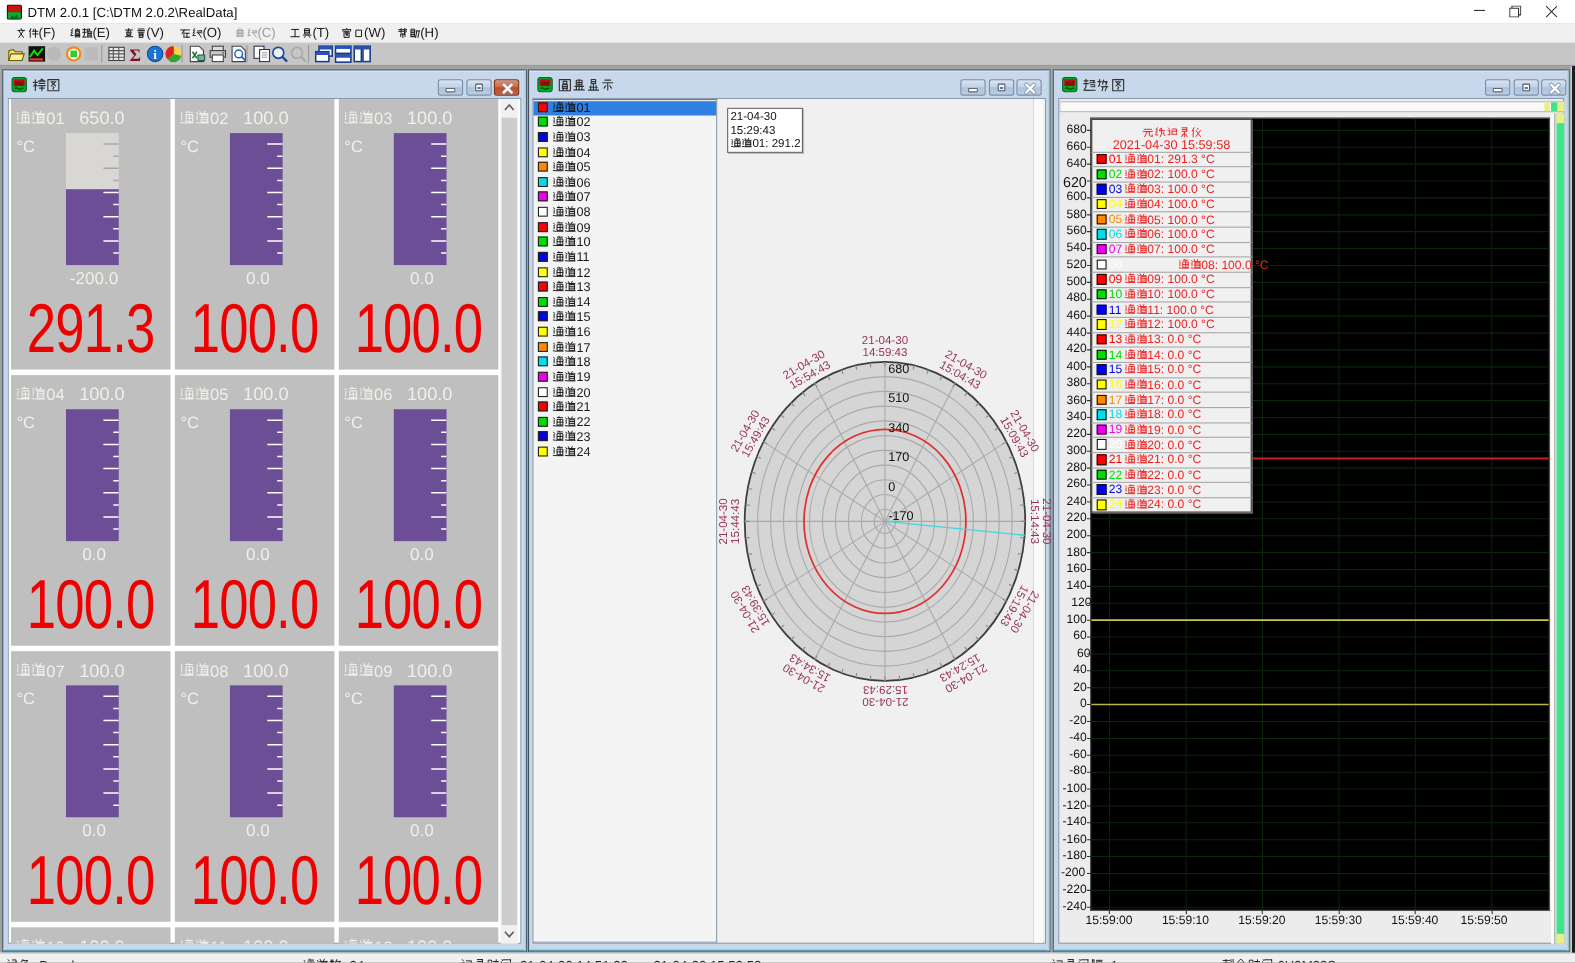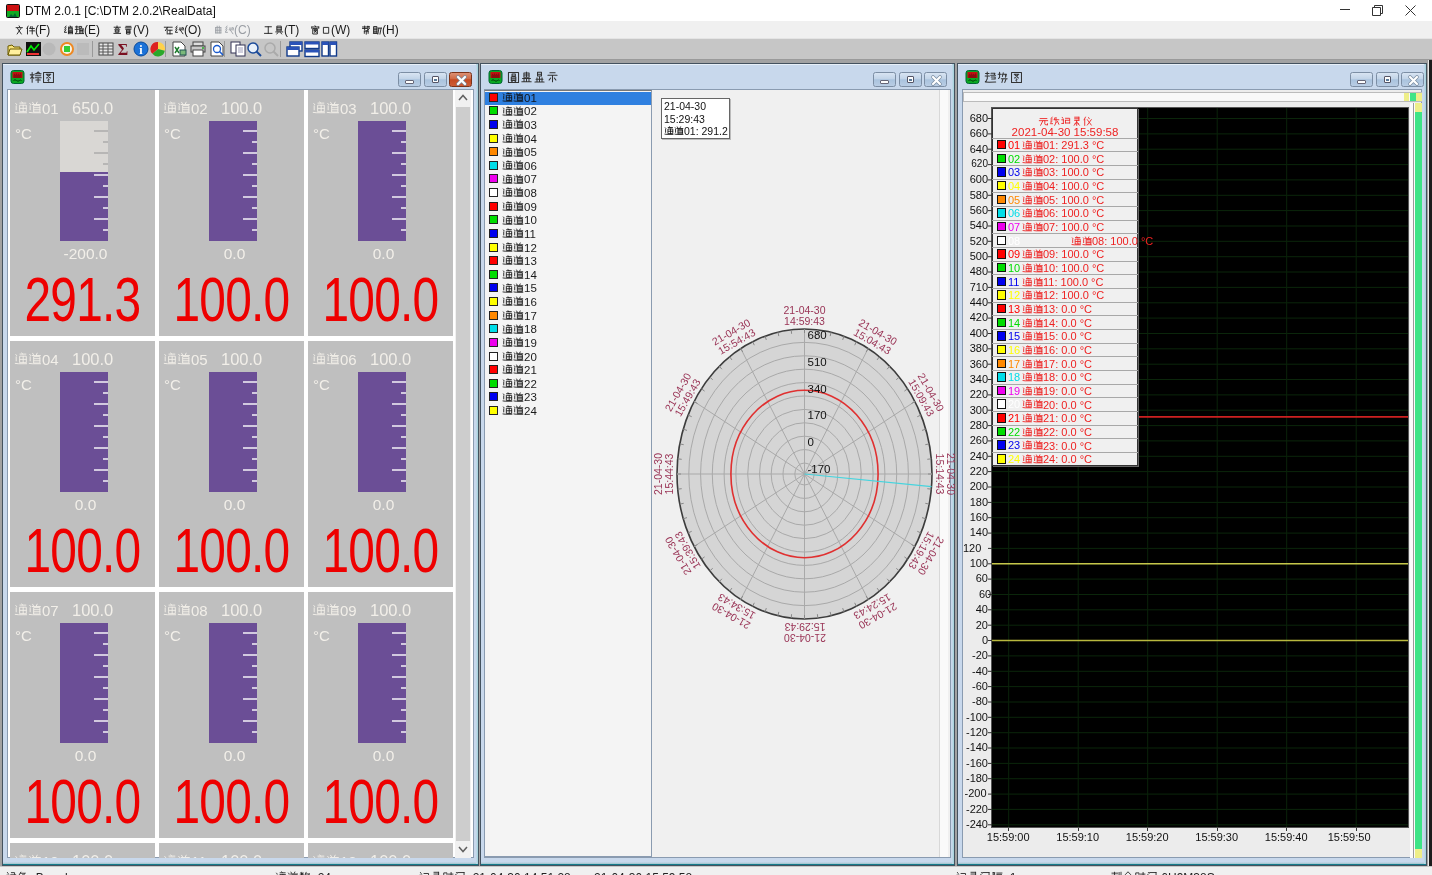--- a/index.html
+++ b/index.html
@@ -866,46 +866,46 @@
     <line x1="294.7" y1="0" x2="294.7" y2="719" stroke="#0a230a" stroke-width="1"></line>
     <line x1="364.2" y1="0" x2="364.2" y2="719" stroke="#0a230a" stroke-width="1"></line>
     <line x1="0" y1="455.8" x2="416" y2="455.8" stroke="#c6c64a" stroke-width="1.6"></line>
     <line x1="0" y1="532.5" x2="416" y2="532.5" stroke="#b8b83e" stroke-width="1.4"></line>
     <line x1="0" y1="308.9" x2="416" y2="308.9" stroke="#cc2020" stroke-width="1.8"></line>
   </svg>
 <div class="abs" style="left:963px;top:103px;width:26px;height:724px">
     <div class="abs" style="left:0;top:8.8px;width:25px;text-align:right;font-size:11px;color:#111">680</div>
     <div class="abs" style="left:0;top:24.2px;width:25px;text-align:right;font-size:11px;color:#111">660</div>
     <div class="abs" style="left:0;top:39.5px;width:25px;text-align:right;font-size:11px;color:#111">640</div>
-    <div class="abs" style="left:0;top:54.9px;width:25px;text-align:right;font-size:10px;color:#111">620</div>
+    <div class="abs" style="left:0;top:54.9px;width:25px;text-align:right;font-size:13px;color:#111">620</div>
     <div class="abs" style="left:0;top:70.2px;width:25px;text-align:right;font-size:11px;color:#111">600</div>
     <div class="abs" style="left:0;top:85.6px;width:25px;text-align:right;font-size:11px;color:#111">580</div>
     <div class="abs" style="left:0;top:100.9px;width:25px;text-align:right;font-size:11px;color:#111">560</div>
     <div class="abs" style="left:0;top:116.3px;width:25px;text-align:right;font-size:11px;color:#111">540</div>
     <div class="abs" style="left:0;top:131.6px;width:25px;text-align:right;font-size:11px;color:#111">520</div>
     <div class="abs" style="left:0;top:147.0px;width:25px;text-align:right;font-size:11px;color:#111">500</div>
     <div class="abs" style="left:0;top:162.3px;width:25px;text-align:right;font-size:11px;color:#111">480</div>
-    <div class="abs" style="left:0;top:177.7px;width:25px;text-align:right;font-size:11px;color:#111">710</div>
+    <div class="abs" style="left:0;top:177.7px;width:25px;text-align:right;font-size:11px;color:#111">460</div>
     <div class="abs" style="left:0;top:193.1px;width:25px;text-align:right;font-size:11px;color:#111">440</div>
     <div class="abs" style="left:0;top:208.4px;width:25px;text-align:right;font-size:11px;color:#111">420</div>
     <div class="abs" style="left:0;top:223.8px;width:25px;text-align:right;font-size:11px;color:#111">400</div>
     <div class="abs" style="left:0;top:239.1px;width:25px;text-align:right;font-size:11px;color:#111">380</div>
     <div class="abs" style="left:0;top:254.5px;width:25px;text-align:right;font-size:11px;color:#111">360</div>
     <div class="abs" style="left:0;top:269.8px;width:25px;text-align:right;font-size:11px;color:#111">340</div>
     <div class="abs" style="left:0;top:285.2px;width:25px;text-align:right;font-size:11px;color:#111">220</div>
     <div class="abs" style="left:0;top:300.5px;width:25px;text-align:right;font-size:11px;color:#111">300</div>
     <div class="abs" style="left:0;top:315.9px;width:25px;text-align:right;font-size:11px;color:#111">280</div>
     <div class="abs" style="left:0;top:331.2px;width:25px;text-align:right;font-size:11px;color:#111">260</div>
     <div class="abs" style="left:0;top:346.6px;width:25px;text-align:right;font-size:11px;color:#111">240</div>
     <div class="abs" style="left:0;top:361.9px;width:25px;text-align:right;font-size:11px;color:#111">220</div>
     <div class="abs" style="left:0;top:377.3px;width:25px;text-align:right;font-size:11px;color:#111">200</div>
     <div class="abs" style="left:0;top:392.7px;width:25px;text-align:right;font-size:11px;color:#111">180</div>
     <div class="abs" style="left:0;top:408.0px;width:25px;text-align:right;font-size:11px;color:#111">160</div>
     <div class="abs" style="left:0;top:423.4px;width:25px;text-align:right;font-size:11px;color:#111">140</div>
-    <div class="abs" style="left:0;top:438.7px;width:40px;text-align:left;font-size:11px;color:#111">120</div>
+    <div class="abs" style="left:0;top:438.7px;width:40px;text-align:center;font-size:11px;color:#111">120</div>
     <div class="abs" style="left:0;top:454.1px;width:25px;text-align:right;font-size:11px;color:#111">100</div>
     <div class="abs" style="left:0;top:469.4px;width:25px;text-align:right;font-size:11px;color:#111">60</div>
     <div class="abs" style="left:16px;top:484.8px;width:25px;text-align:left;font-size:11px;color:#111">60</div>
     <div class="abs" style="left:0;top:500.1px;width:25px;text-align:right;font-size:11px;color:#111">40</div>
     <div class="abs" style="left:0;top:515.5px;width:25px;text-align:right;font-size:11px;color:#111">20</div>
     <div class="abs" style="left:0;top:530.8px;width:25px;text-align:right;font-size:11px;color:#111">0</div>
     <div class="abs" style="left:0;top:546.2px;width:25px;text-align:right;font-size:11px;color:#111">-20</div>
     <div class="abs" style="left:0;top:561.6px;width:25px;text-align:right;font-size:11px;color:#111">-40</div>
     <div class="abs" style="left:0;top:576.9px;width:25px;text-align:right;font-size:11px;color:#111">-60</div>
     <div class="abs" style="left:0;top:592.3px;width:25px;text-align:right;font-size:11px;color:#111">-80</div>

